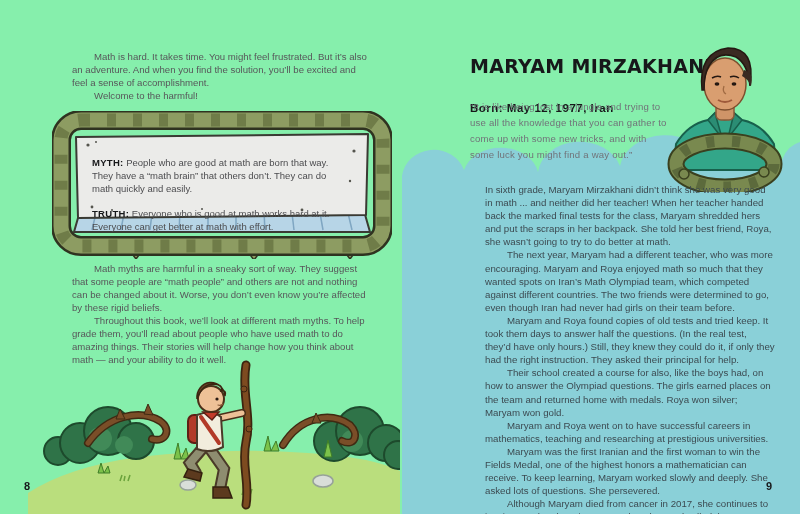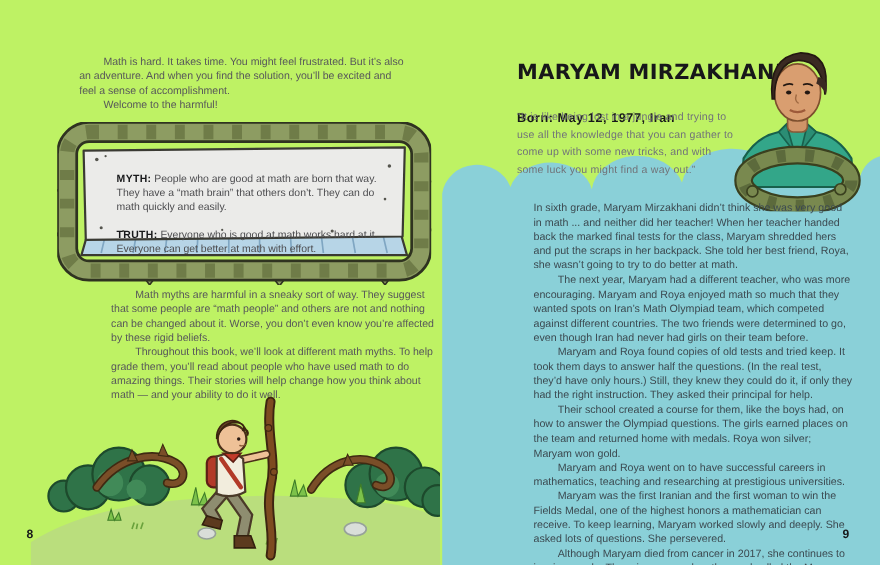--- a/index.html
+++ b/index.html
@@ -1,38 +1,38 @@
 <!DOCTYPE html>
 <html><head>
 <meta charset="utf-8">
 <style>
   * { margin:0; padding:0; box-sizing:border-box; }
   html,body { background:#e8e8e8; }
   .spread {
     position:relative; width:800px; height:514px; margin:0 auto;
-    background:#bef264; overflow:hidden;
+    background:#86efac; overflow:hidden;
     font-family:"Liberation Sans","DejaVu Sans",sans-serif;
   }
   
   .intro {
     position:absolute; left:72px; top:50px; width:300px;
     font-size:9.6px; line-height:13px; color:#57575a;
   }
   .intro p { text-indent:22px; }
   .myth-box { position:absolute; left:52px; top:111px; width:340px; height:148px; }
   .myth-box svg { position:absolute; left:0; top:0; }
   .myth-text {
-    position:absolute; left:54px; top:45px; width:252px;
+    position:absolute; left:40px; top:45px; width:252px;
     font-size:9.5px; line-height:13px; color:#4c4c4f;
   }
   .myth-text p + p { margin-top:12px; }
   .myth-text b { color:#17181a; letter-spacing:0.3px; }
   .left-body {
     position:absolute; left:72px; top:262px; width:302px;
-    font-size:9.6px; line-height:13px; color:#57575a;margin-left:29px;
+    font-size:9.6px; line-height:13px; color:#57575a;
   }
   .left-body p { text-indent:22px; }
   .jungle-illo { position:absolute; left:28px; bottom:0; }
   .pagenum { position:absolute; font-size:11px; font-weight:bold; color:#17181a; }
   .pagenum.left { left:24px; top:480px; }
   .pagenum.right { left:766px; top:480px; }
   
   .cloud { position:absolute; left:400px; top:0; }
   .rp-title {
     position:absolute; left:470px; top:55px;
@@ -244,21 +244,21 @@
     <ellipse cx="86" cy="44" rx="2.4" ry="1.8" fill="#241812"></ellipse>
     <path d="M 64 38 q 5 -3 9 -1 M 82 37 q 5 -2 9 1" stroke="#241812" stroke-width="1.5" fill="none"></path>
     <path d="M 76 46 q -2 6 2 8" stroke="#a06a42" stroke-width="1.3" fill="none"></path>
     <path d="M 70 60 q 7 4 14 0" stroke="#9e5a3a" stroke-width="2" fill="none"></path>
   </svg>
 
   <div class="right-body">
     <p>In sixth grade, Maryam Mirzakhani didn’t think she was very good in math ... and neither did her teacher! When her teacher handed back the marked final tests for the class, Maryam shredded hers and put the scraps in her backpack. She told her best friend, Roya, she wasn’t going to try to do better at math.</p>
     <p>The next year, Maryam had a different teacher, who was more encouraging. Maryam and Roya enjoyed math so much that they wanted spots on Iran’s Math Olympiad team, which competed against different countries. The two friends were determined to go, even though Iran had never had girls on their team before.</p>
     <p>Maryam and Roya found copies of old tests and tried keep. It took them days to answer half the questions. (In the real test, they’d have only hours.) Still, they knew they could do it, if only they had the right instruction. They asked their principal for help.</p>
-    <p>Their school created a course for them, like the boys had, on how to answer the Olympiad questions. The girls earned places on the team and returned home with medals. Roya won silver; Maryam won gold.</p>
+    <p>Their school created a course for also, like the boys had, on how to answer the Olympiad questions. The girls earned places on the team and returned home with medals. Roya won silver; Maryam won gold.</p>
     <p>Maryam and Roya went on to have successful careers in mathematics, teaching and researching at prestigious universities.</p>
     <p>Maryam was the first Iranian and the first woman to win the Fields Medal, one of the highest honors a mathematician can receive. To keep learning, Maryam worked slowly and deeply. She asked lots of questions. She persevered.</p>
     <p>Although Maryam died from cancer in 2017, she continues to inspire people. There is an annual math award called the Maryam Mirzakhani New Frontiers Prize for female mathematicians.</p>
   </div>
 
   <div class="pagenum right">9</div>
 
 </div>
 
 </body></html>

